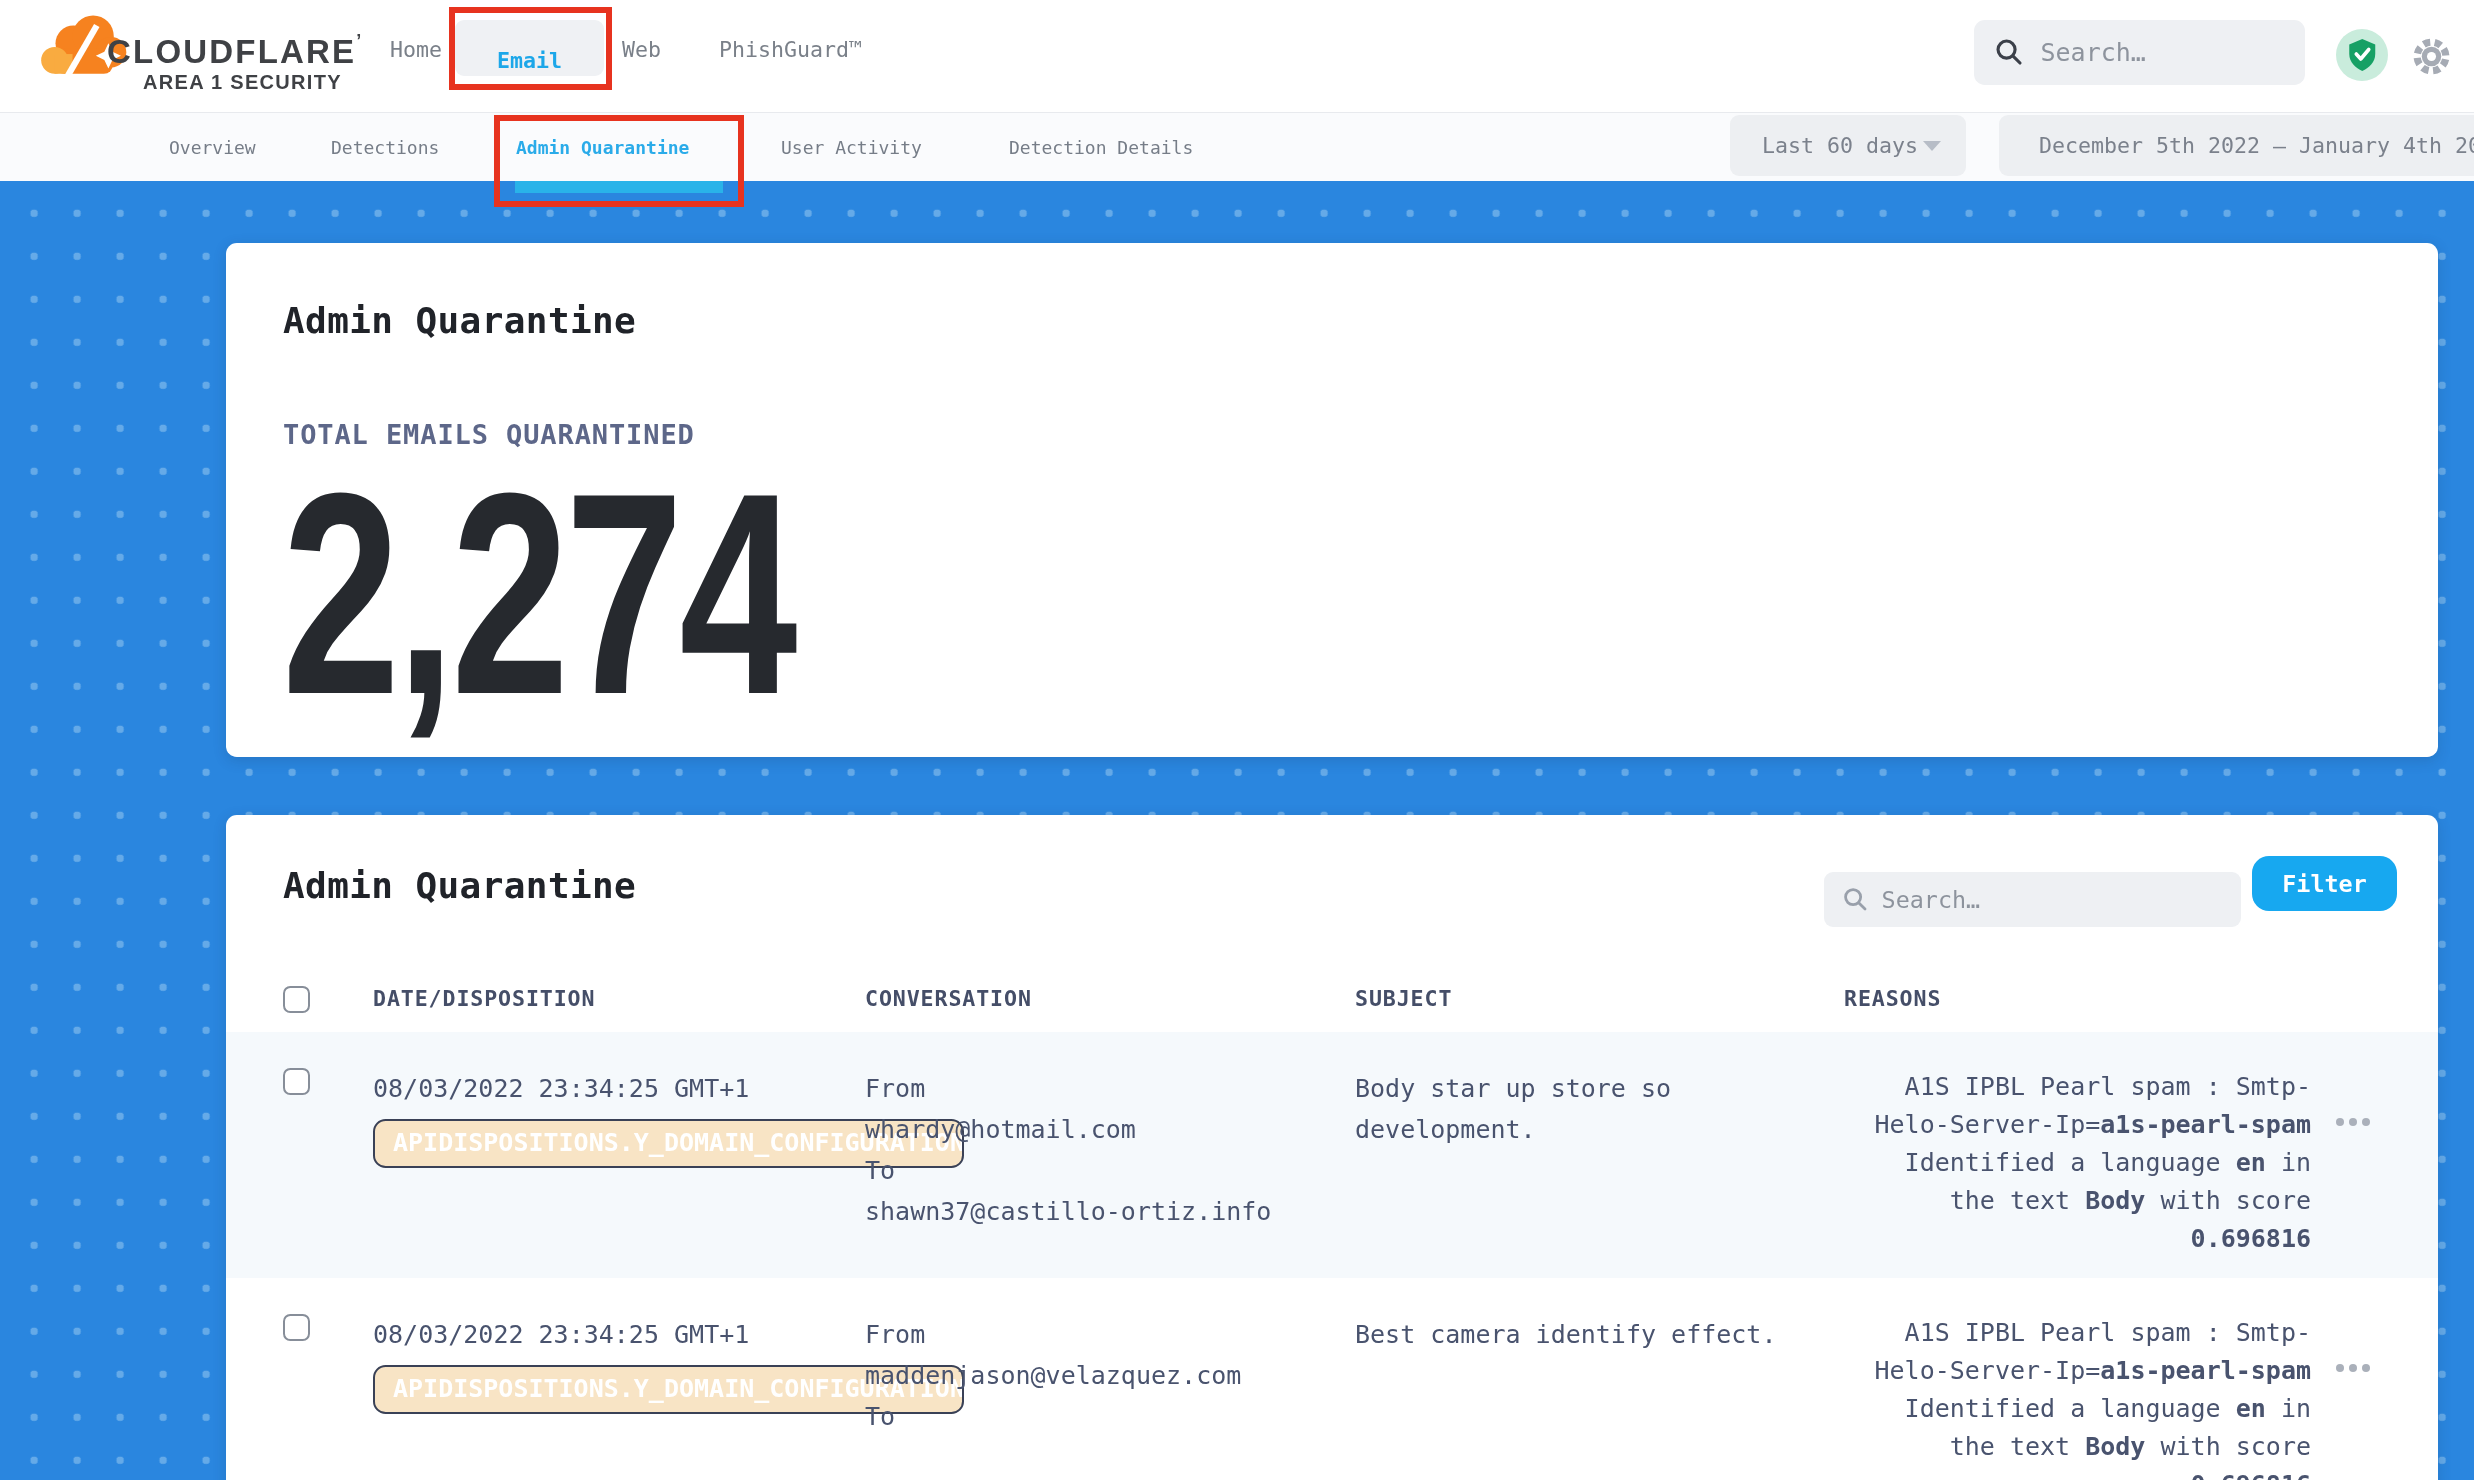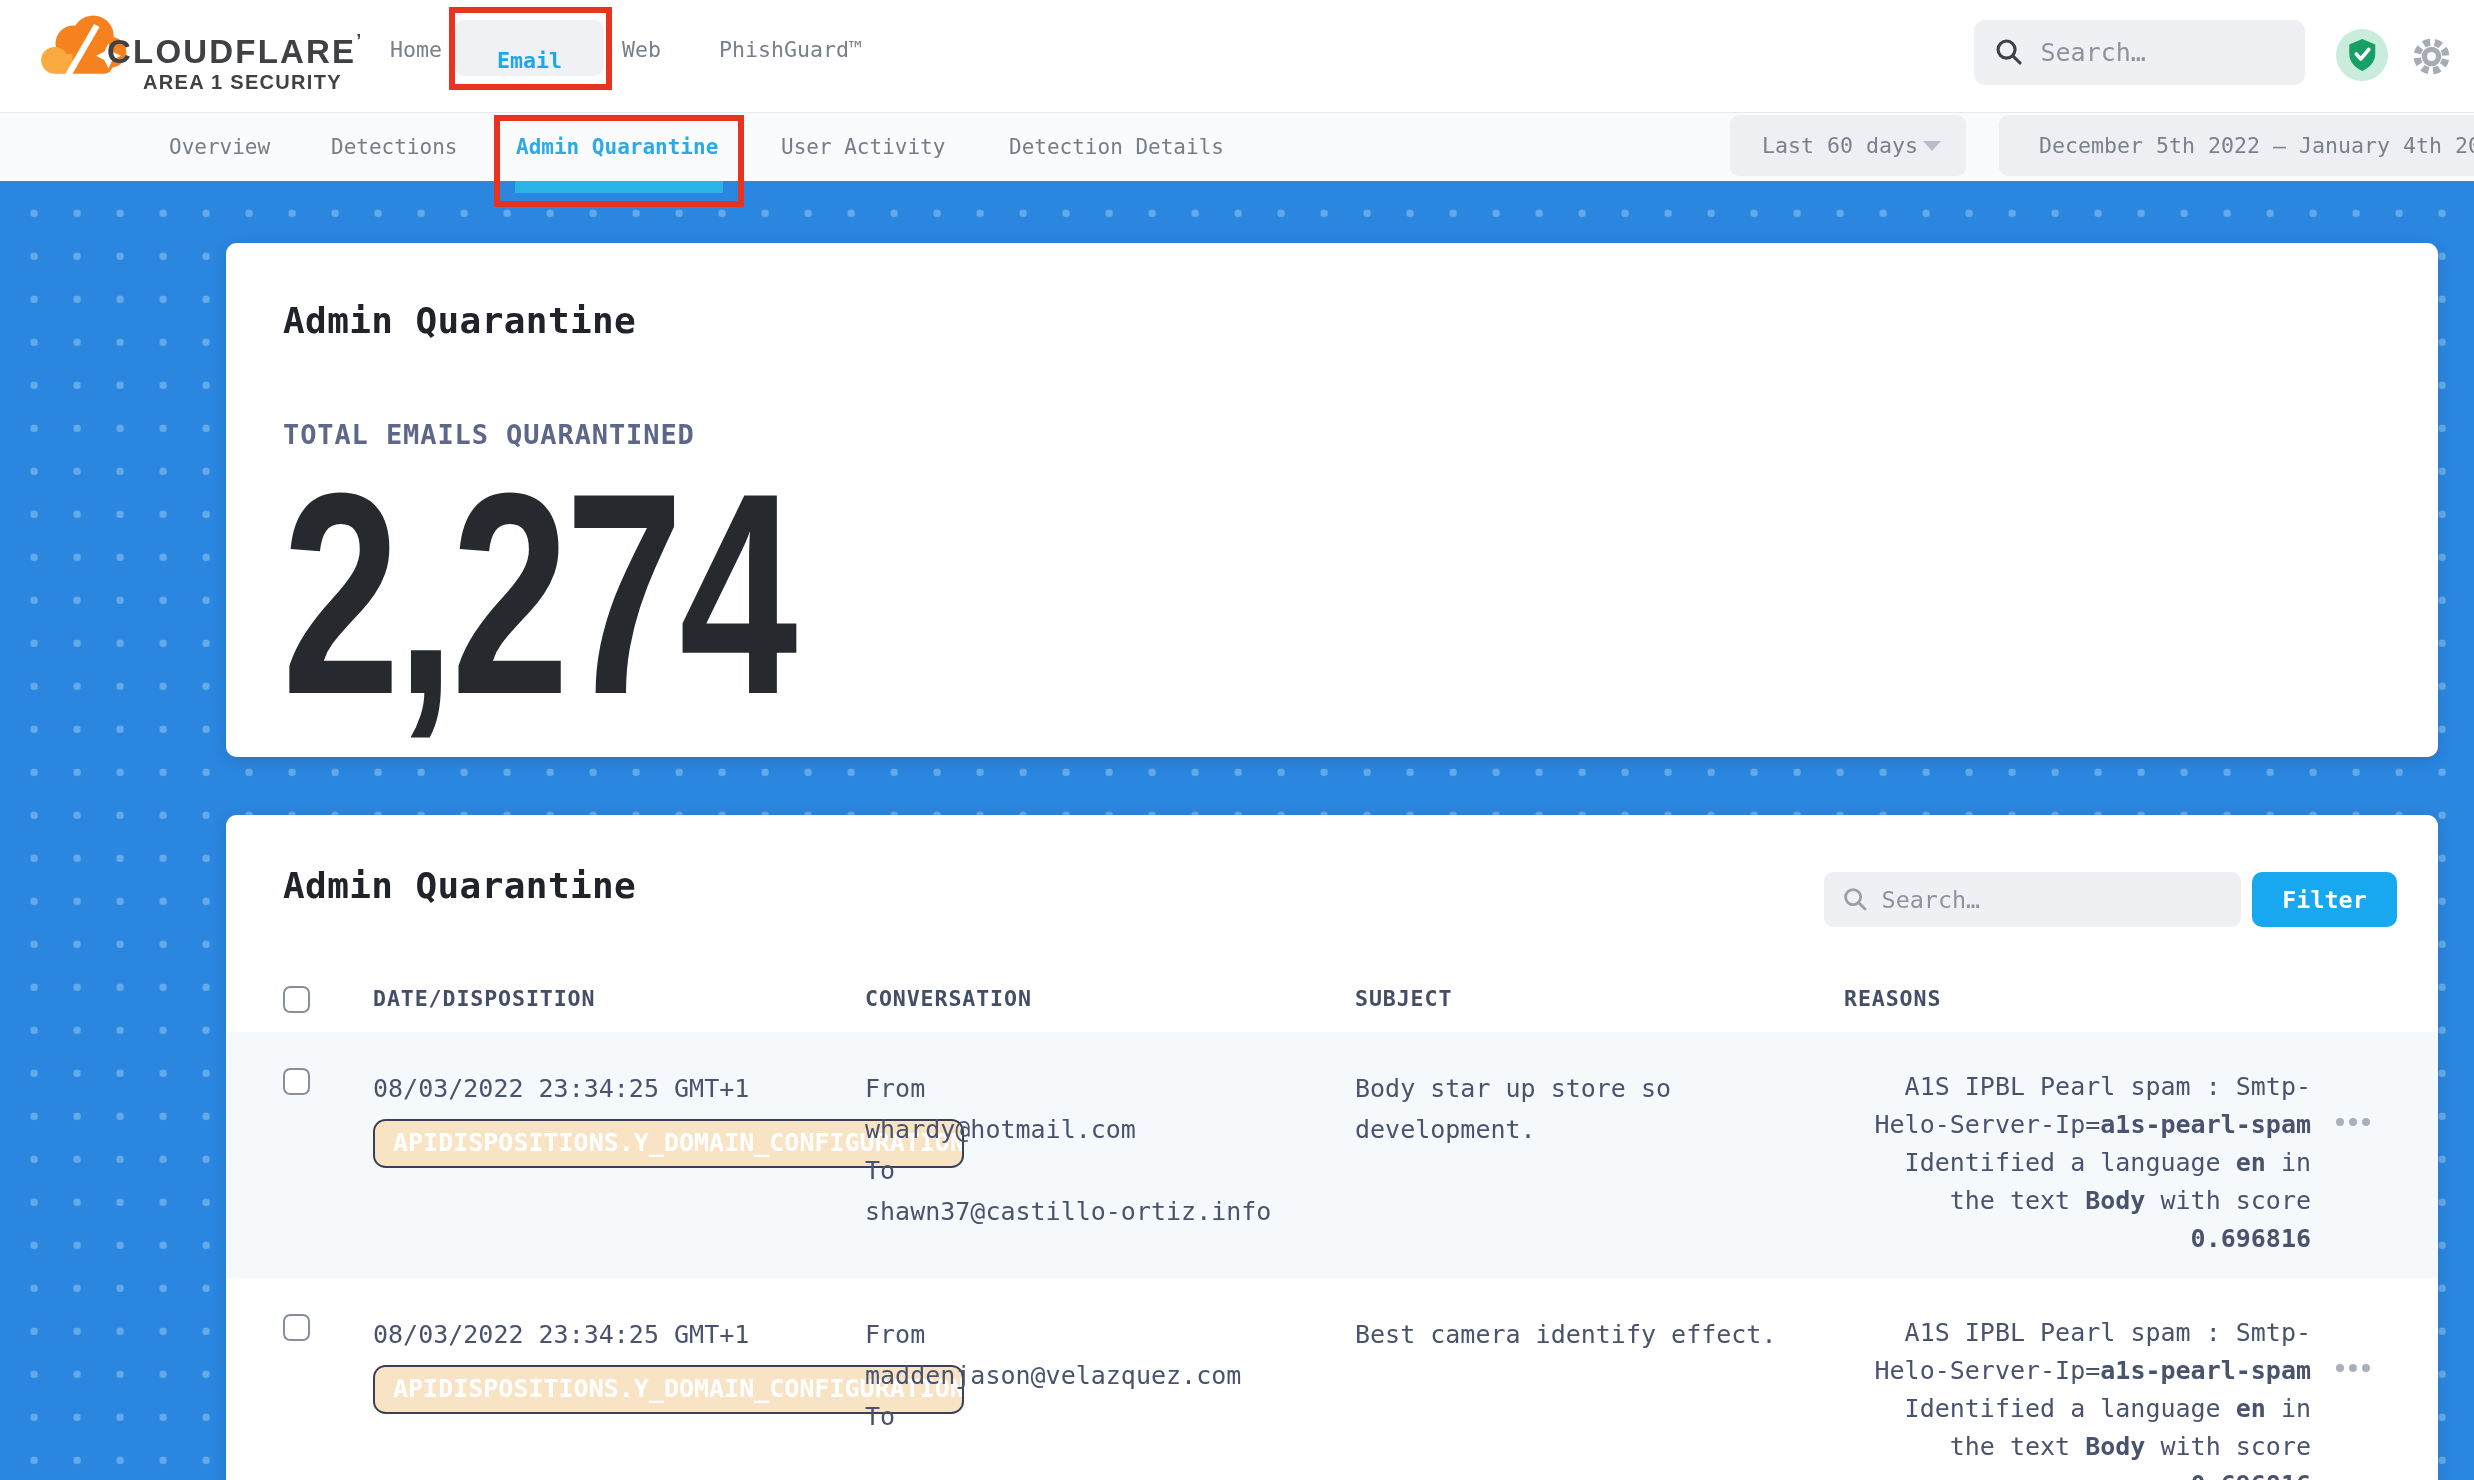--- a/index.html
+++ b/index.html
@@ -22,21 +22,21 @@
                 border-radius:10.8px; display:flex; align-items:center; padding-left:20px; }
   .search-box input { border:none; outline:none; background:transparent; font-family:"DejaVu Sans Mono", monospace;
                       font-size:25px; color:#5a6068; margin-left:16px; width:234px; }
   .search-box input::placeholder { color:#8d939d; }
   .shield-badge { position:absolute; left:2336px; top:29px; width:52px; height:52px; border-radius:50%;
                   background:#c9ecdc; display:flex; align-items:center; justify-content:center; cursor:pointer; }
   .gear-btn { position:absolute; left:2411px; top:36px; cursor:pointer; }
 
   
   .subnav { position:absolute; top:97px; left:0; width:2475px; height:84px; background:#fafbfd; z-index:15; }
-  .tab { position:absolute; top:37px; font-size:21px; line-height:27px; color:#767d88; cursor:pointer; }
+  .tab { position:absolute; top:37px; font-size:18px; line-height:27px; color:#767d88; cursor:pointer; }
   .tab.active { color:#2aabe9; font-weight:bold; }
   .range-btn { position:absolute; left:1730px; top:18px; width:236px; height:61px; background:#edeff2;
                border-radius:9px; display:flex; align-items:center; padding:0 25px 0 32px; cursor:pointer; }
   .range-btn span { font-size:21.6px; color:#7b818c; flex:1; }
   .caret-down { width:0; height:0; border-left:9px solid transparent; border-right:9px solid transparent;
                 border-top:10.8px solid #b7bdc7; }
   .daterange-btn { position:absolute; left:1999px; top:18px; width:539px; height:61px; background:#edeff2;
                    border-radius:9px; display:flex; align-items:center; padding-left:40px; overflow:hidden; cursor:pointer; }
   .daterange-btn span { font-size:21.6px; color:#7b818c; white-space:nowrap; }
 
@@ -60,22 +60,22 @@
   .metric-value { position:absolute; left:56px; top:207px; font-family:"Liberation Sans", sans-serif;
                   font-weight:900; font-size:287px; line-height:1; color:#26292e; letter-spacing:-5.4px;
                   transform:scaleX(.74); transform-origin:left top; }
 
   
   .search-box2 { position:absolute; left:1598px; top:57px; width:417px; height:55px; background:#eef0f3;
                  border-radius:9px; display:flex; align-items:center; padding-left:18px; }
   .search-box2 input { border:none; outline:none; background:transparent; font-family:"DejaVu Sans Mono", monospace;
                        font-size:23.4px; color:#5a6068; margin-left:12.6px; width:305px; }
   .search-box2 input::placeholder { color:#8d939d; }
-  .filter-btn { position:absolute; left:2026px; top:57px; width:145px; height:55px; background:#17a8f0; border:none;
-                border-radius:10px; color:#fff; font-family:"DejaVu Sans Mono", monospace; font-size:23.4px;
+  .filter-btn { position:absolute; left:2026px; top:41px; width:145px; height:55px; background:#17a8f0; border:none;
+                border-radius:17px; color:#fff; font-family:"DejaVu Sans Mono", monospace; font-size:23.4px;
                 font-weight:bold; cursor:pointer; }
 
   
   .grid-cols { display:grid; grid-template-columns:90px 492px 490px 489px 467px 1fr; }
   .thead { position:absolute; top:151px; left:0; right:0; height:66px; padding:20px 43px 0 57px; }
   .thead .hcell { font-size:21.6px; font-weight:bold; color:#454e68; letter-spacing:0.9px; }
   #rows { position:absolute; top:217px; left:0; right:0; }
   .trow { position:relative; height:246px; padding:36px 43px 0 57px; background:#fff; }
   .trow.alt { background:#f5f9fc; }
   .checkbox { display:block; width:27px; height:27px; border:2.7px solid #878e99; border-radius:7.2px; background:#fff; cursor:pointer; }

